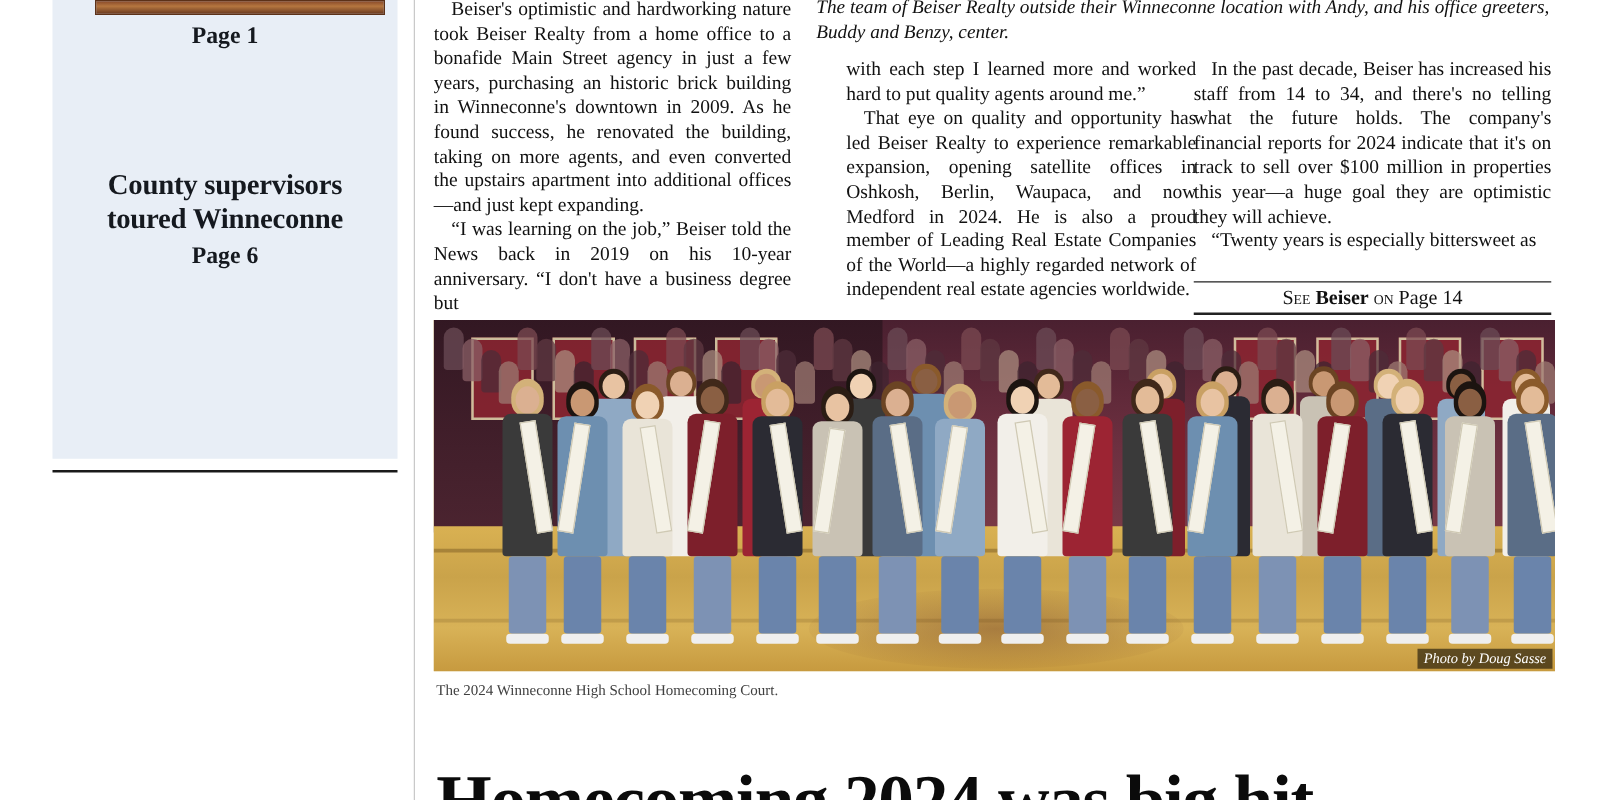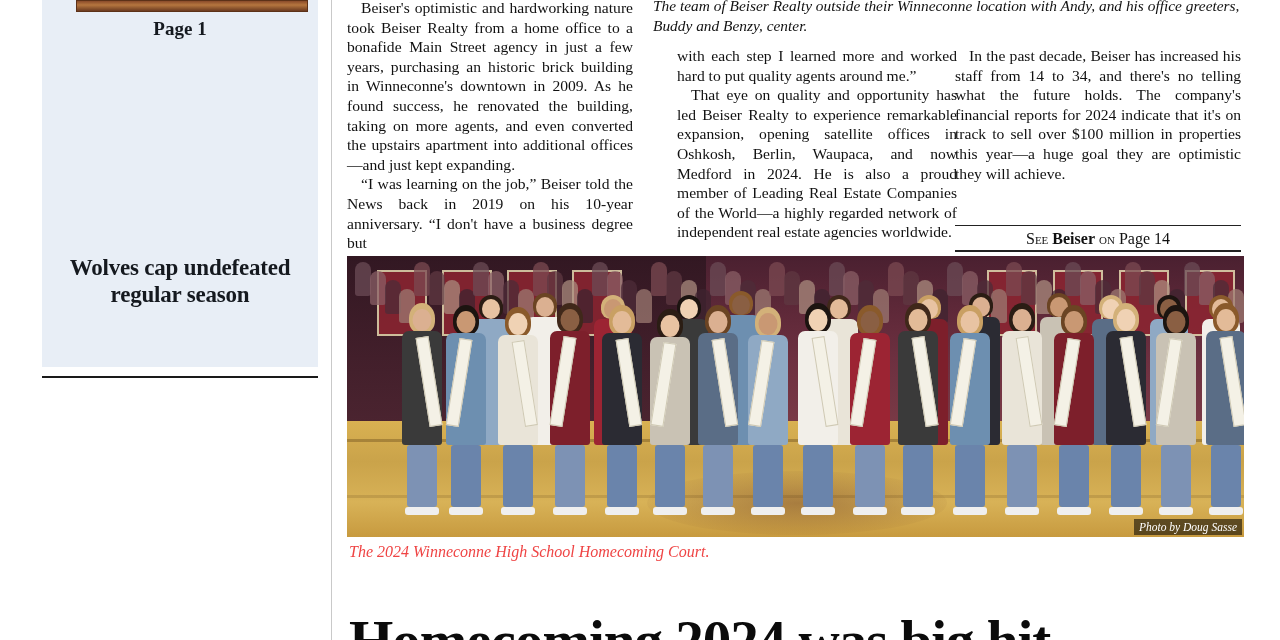--- a/index.html
+++ b/index.html
@@ -312,24 +312,23 @@
     line-height: 14px;
     padding: 1px 5px;
   }
 
   #photo-caption {
     position: absolute;
     left: 349px;
     top: 542px;
     width: 700px;
     font-family: "Liberation Serif", serif;
-    font-style: italic;
-    font-size: 16px;
+    font-size: 12px;
     line-height: 20px;
-    color: #ef4444;
+    color: #404040;
   }
 
   #bottom-headline {
     position: absolute;
     left: 349px;
     top: 572px;
     width: 900px;
     font-family: "Liberation Serif", serif;
     font-weight: bold;
     font-size: 57px;
@@ -342,24 +341,27 @@
 <body>
 
 <div id="sidebar">
   <div id="teaser-box"></div>
   <div id="teaser-photo"></div>
 
   <div class="teaser" id="teaser-1">
     <div class="t-page">Page 1</div>
   </div>
 
+  <div class="teaser" id="teaser-2">
+    <div class="t-head" style="white-space:pre-line">County supervisors
+toured Winneconne</div>
+    <div class="t-page">Page 6</div>
+  </div>
 
   <div class="teaser" id="teaser-3">
-    <div class="t-head" style="white-space:pre-line">Wolves cap undefeated
-regular season</div>
   </div>
 
   <div id="sidebar-rule"></div>
 
 </div>
 
 <div id="rule-v1"></div>
 
 <div class="col" id="col2">
   <p class="first">Beiser's optimistic and hardworking nature took Beiser Realty from a home office to a bonafide Main Street agency in just a few years, purchasing an historic brick building in Winneconne's downtown in 2009. As he found success, he renovated the building, taking on more agents, and even converted the upstairs apartment into additional offices—and just kept expanding.</p>
@@ -368,20 +370,21 @@
 
 <div id="caption-top">The team of Beiser Realty outside their Winneconne location with Andy, and his office greeters, Buddy and Benzy, center.</div>
 
 <div class="col" id="col3">
   <p class="first" style="text-indent:0">with each step I learned more and worked hard to put quality agents around me.”</p>
   <p>That eye on quality and opportunity has led Beiser Realty to experience remarkable expansion, opening satellite offices in Oshkosh, Berlin, Waupaca, and now Medford in 2024. He is also a proud member of Leading Real Estate Companies of the World—a highly regarded network of independent real estate agencies worldwide.</p>
 </div>
 
 <div class="col" id="col4">
   <p class="first">In the past decade, Beiser has increased his staff from 14 to 34, and there's no telling what the future holds. The company's financial reports for 2024 indicate that it's on track to sell over $100 million in properties this year—a huge goal they are optimistic they will achieve.</p>
+  <p>“Twenty years is especially bittersweet as</p>
 </div>
 
 <div id="jump-rule-top"></div>
 <div id="jump-line">
   <span class="sc">See</span>
   <b>Beiser</b>
   <span class="sc">on</span>
   <span>Page 14</span>
 </div>
 <div id="jump-rule-bot"></div>

